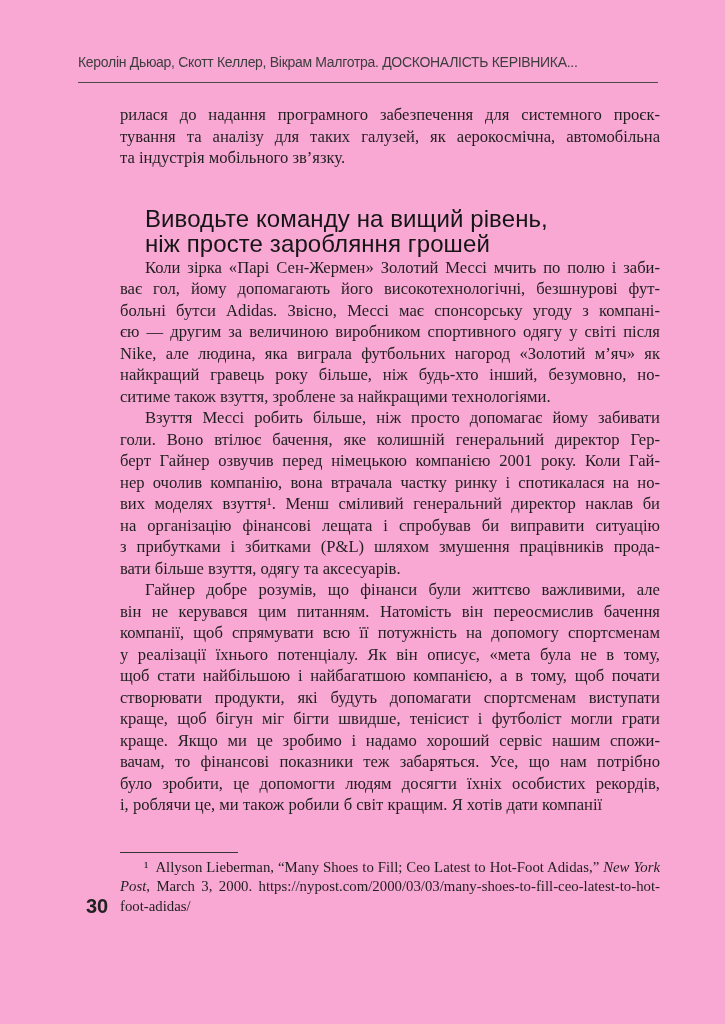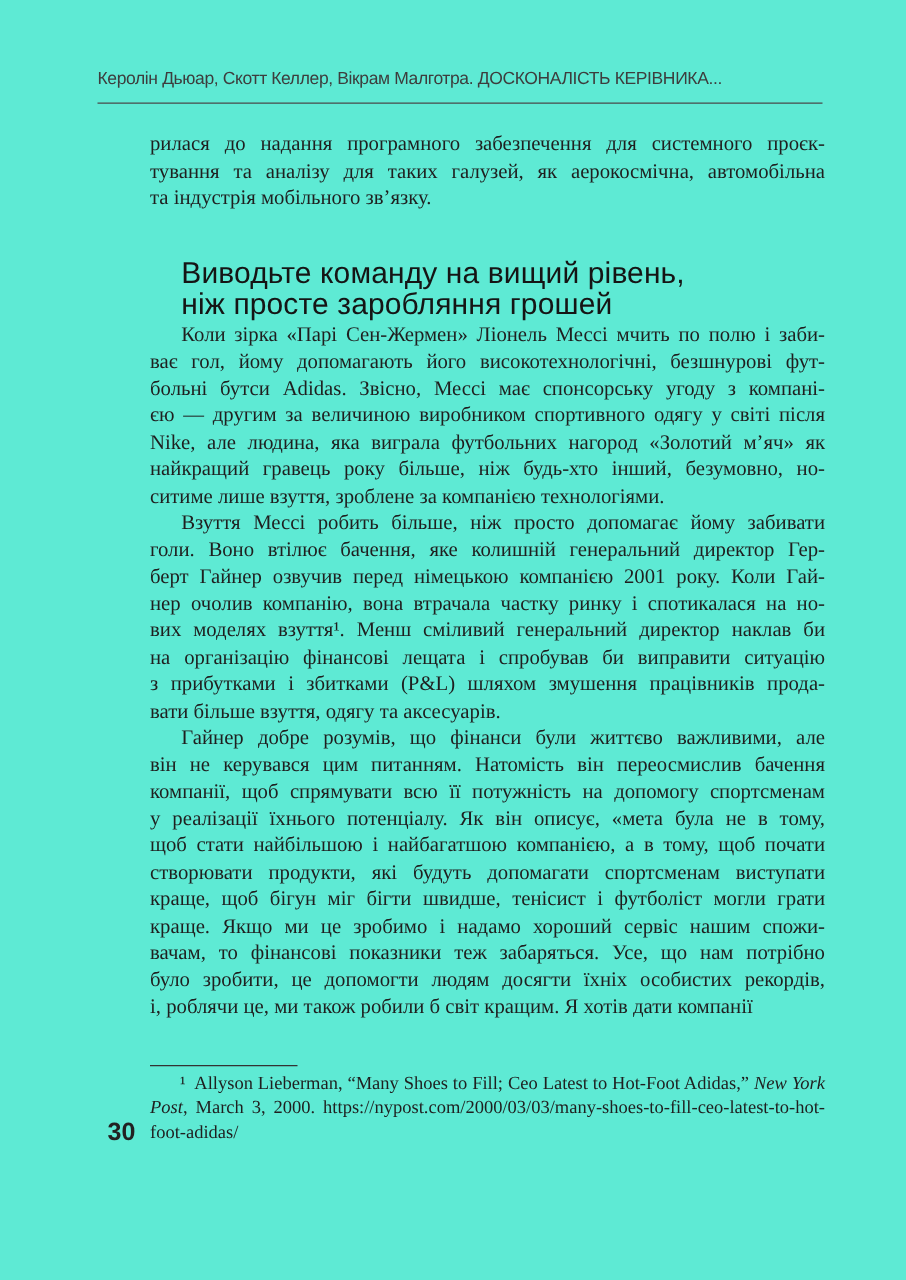--- a/index.html
+++ b/index.html
@@ -1,20 +1,20 @@
 <!DOCTYPE html>
 <html><head>
 <meta charset="utf-8">
 <style>
   html, body { margin: 0; padding: 0; background: #ffffff; }
   .page {
     position: relative;
     width: 725px;
     height: 1024px;
-    background: #5eead4;
+    background: #f9a8d4;
     font-family: "Liberation Serif", "DejaVu Serif", serif;
     color: #1f1f1f;
     overflow: hidden;
   }
   .running-header {
     position: absolute;
     left: 78px;
     top: 54px;
     width: 580px;
     font-family: "Liberation Sans", sans-serif;
@@ -110,27 +110,27 @@
       <div class="bline">тування та аналізу для таких галузей, як аерокосмічна, автомобільна</div>
       <div class="bline last">та індустрія мобільного зв’язку.</div>
     </div>
 
     <h2 class="section-heading">
       <div>Виводьте команду на вищий рівень,</div>
       <div>ніж просте заробляння грошей</div>
     </h2>
 
     <div class="para">
-      <div class="bline indent">Коли зірка «Парі Сен-Жермен» Ліонель Мессі мчить по полю і заби-</div>
+      <div class="bline indent">Коли зірка «Парі Сен-Жермен» Золотий Мессі мчить по полю і заби-</div>
       <div class="bline">ває гол, йому допомагають його високотехнологічні, безшнурові фут-</div>
       <div class="bline">больні бутси Adidas. Звісно, Мессі має спонсорську угоду з компані-</div>
       <div class="bline">єю — другим за величиною виробником спортивного одягу у світі після</div>
       <div class="bline">Nike, але людина, яка виграла футбольних нагород «Золотий м’яч» як</div>
       <div class="bline">найкращий гравець року більше, ніж будь-хто інший, безумовно, но-</div>
-      <div class="bline last">ситиме лише взуття, зроблене за компанією технологіями.</div>
+      <div class="bline last">ситиме також взуття, зроблене за найкращими технологіями.</div>
     </div>
 
     <div class="para">
       <div class="bline indent">Взуття Мессі робить більше, ніж просто допомагає йому забивати</div>
       <div class="bline">голи. Воно втілює бачення, яке колишній генеральний директор Гер-</div>
       <div class="bline">берт Гайнер озвучив перед німецькою компанією 2001 року. Коли Гай-</div>
       <div class="bline">нер очолив компанію, вона втрачала частку ринку і спотикалася на но-</div>
       <div class="bline">вих моделях взуття¹. Менш сміливий генеральний директор наклав би</div>
       <div class="bline">на організацію фінансові лещата і спробував би виправити ситуацію</div>
       <div class="bline">з прибутками і збитками (P&amp;L) шляхом змушення працівників прода-</div>

